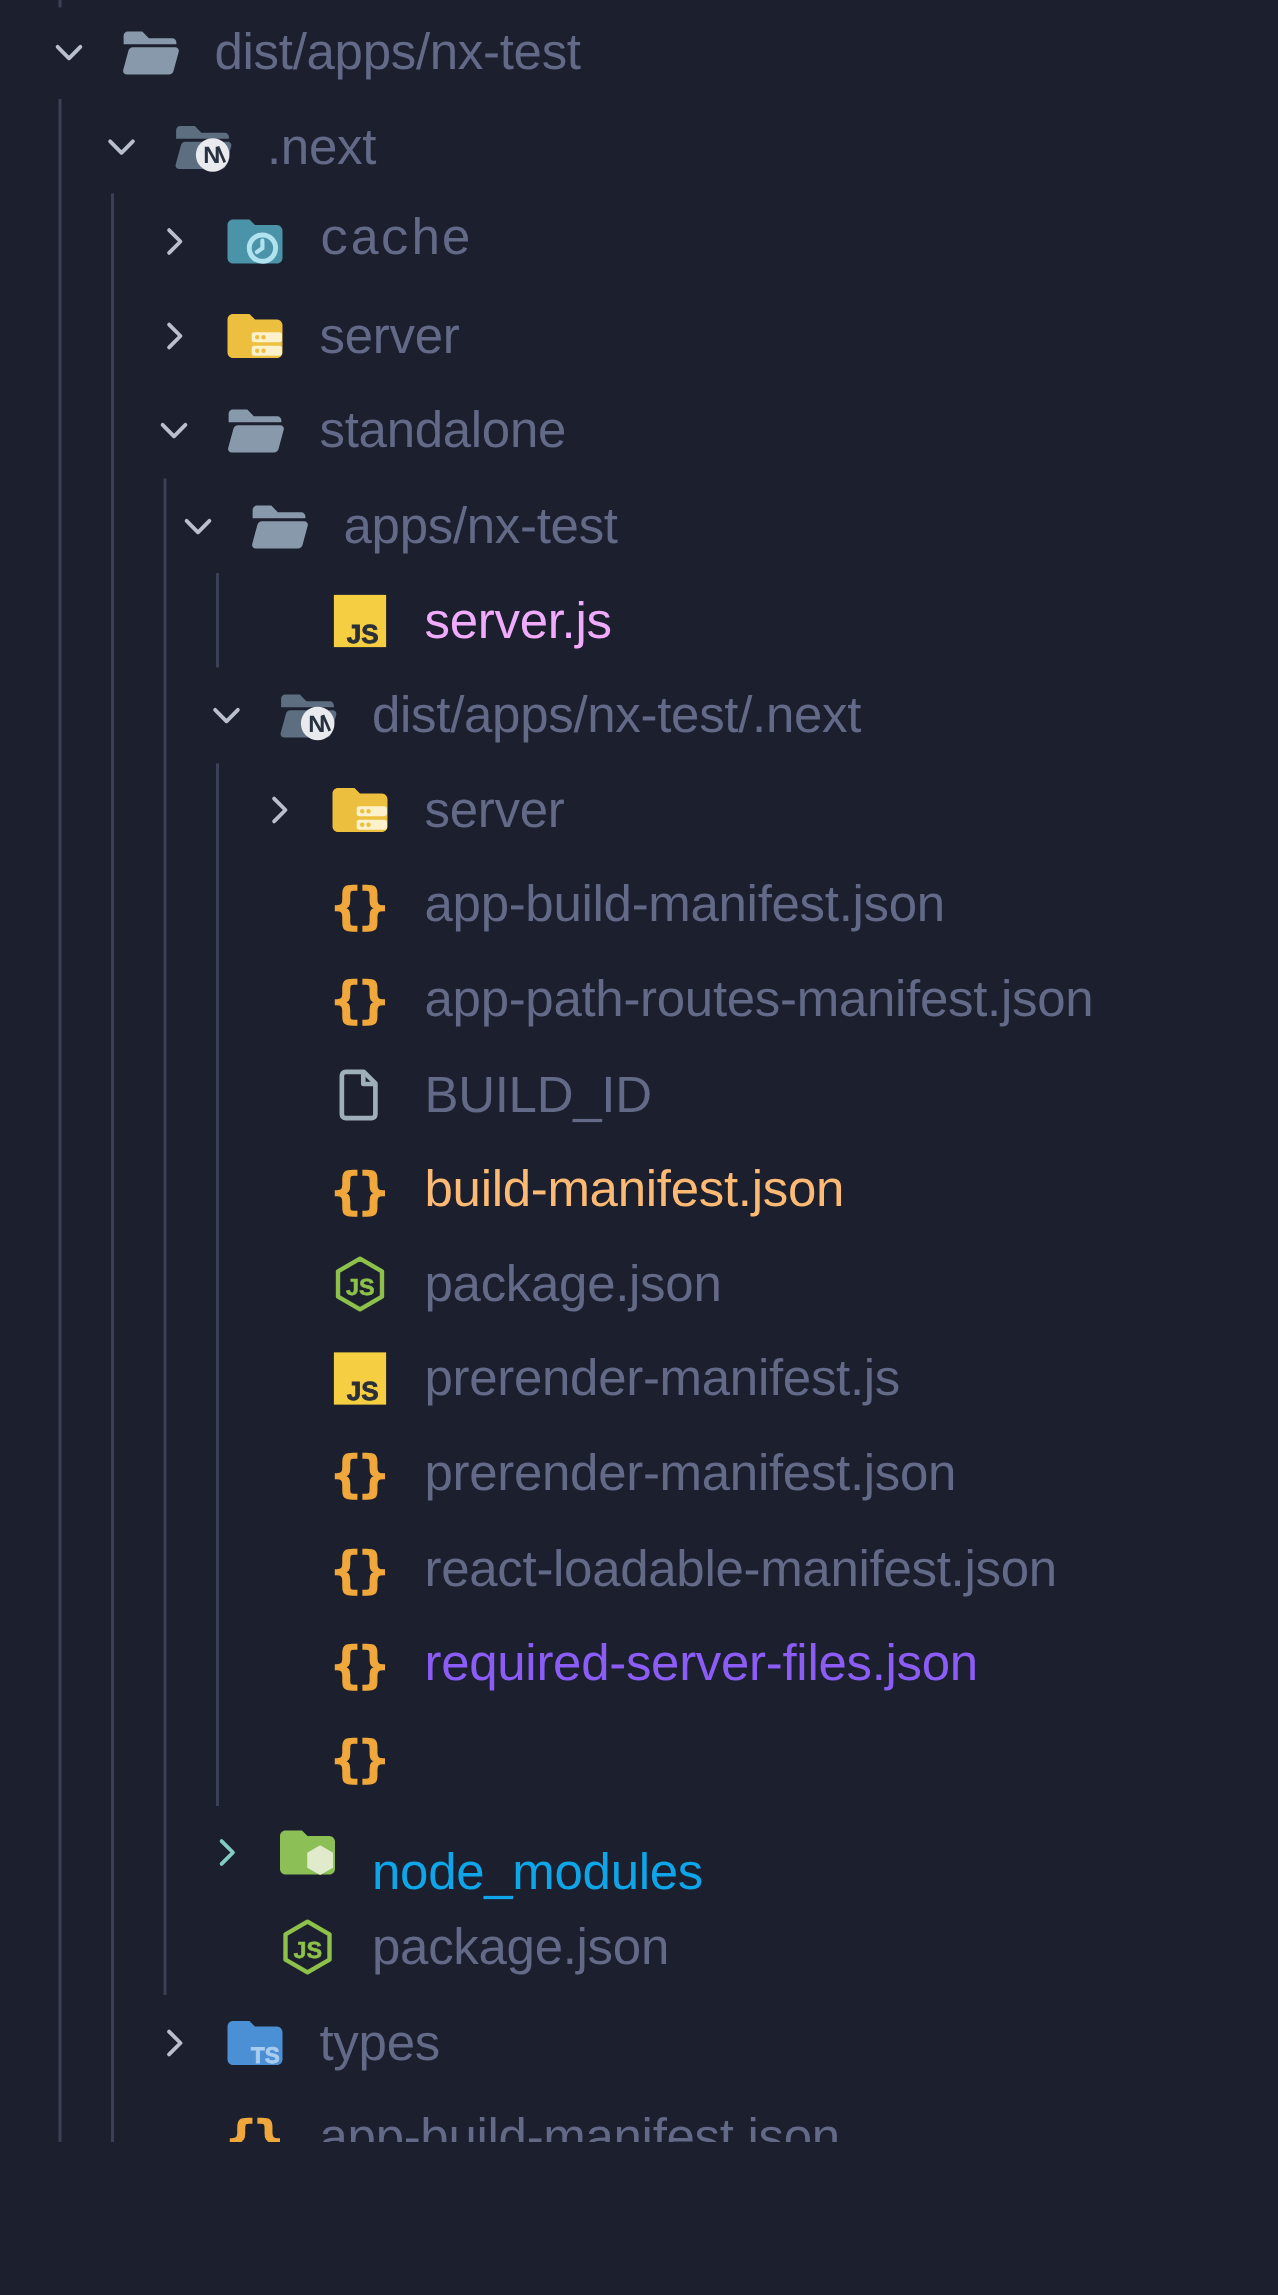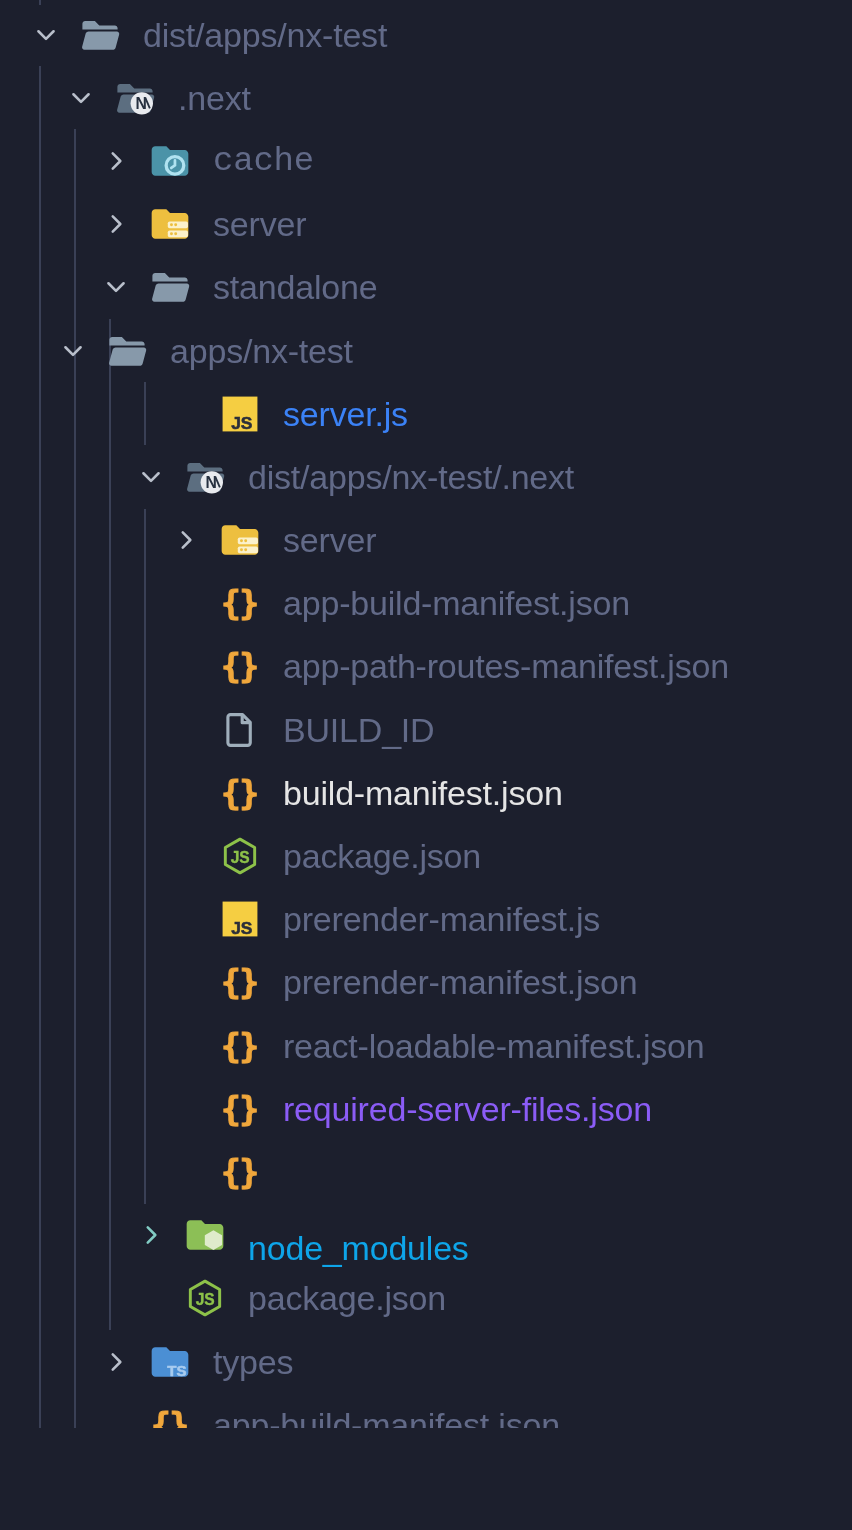--- a/index.html
+++ b/index.html
@@ -102,21 +102,21 @@
         </svg>
       </span>
       <span class="icon">
         <svg viewBox="0 0 24 24">
           <path d="M3.9 4.4h5.3l2.4 2.4h8.5c.8 0 1.5.7 1.5 1.5v.7H2.4V5.9c0-.8.7-1.5 1.5-1.5z" fill="#8799AA"></path>
   <path d="M6.4 10.1h14.8c.85 0 1.47.8 1.25 1.62l-1.9 7.05c-.2.74-.87 1.25-1.63 1.25H3.5c-.85 0-1.47-.8-1.25-1.62l1.9-7.05c.2-.74.87-1.25 1.62-1.25z" fill="#8799AA"></path>
         </svg>
       </span>
       <span class="label" style="color: rgb(98, 106, 136);">standalone</span>
     </div>
-    <div class="row" style="padding-left: 59px; text-align: right;">
+    <div class="row" style="padding-left: 118px; text-align: right;">
       <span class="chev">
         <svg viewBox="0 0 24 24">
           <path d="M5.5 8.8 12 15.3 18.5 8.8" fill="none" stroke="#B9BFCB" stroke-width="2.2" stroke-linecap="round" stroke-linejoin="round"></path>
         </svg>
       </span>
       <span class="icon">
         <svg viewBox="0 0 24 24">
           <path d="M3.9 4.4h5.3l2.4 2.4h8.5c.8 0 1.5.7 1.5 1.5v.7H2.4V5.9c0-.8.7-1.5 1.5-1.5z" fill="#8799AA"></path>
   <path d="M6.4 10.1h14.8c.85 0 1.47.8 1.25 1.62l-1.9 7.05c-.2.74-.87 1.25-1.63 1.25H3.5c-.85 0-1.47-.8-1.25-1.62l1.9-7.05c.2-.74.87-1.25 1.62-1.25z" fill="#8799AA"></path>
         </svg>
@@ -124,21 +124,21 @@
       <span class="label" style="color: rgb(98, 106, 136);">apps/nx-test</span>
     </div>
     <div class="row" style="padding-left: 172px;">
       <span class="chev"></span>
       <span class="icon">
         <svg viewBox="0 0 24 24">
           <rect x="2.5" y="2.5" width="19" height="19" fill="#F5CE42"></rect>
        <text x="13" y="20" text-anchor="middle" font-size="9.5" font-weight="800" font-family="Liberation Sans" ,sans-serif="" fill="#2B2F3A" stroke="#2B2F3A" stroke-width="0.3">JS</text>
         </svg>
       </span>
-      <span class="label" style="color: #3b82f6;">server.js</span>
+      <span class="label" style="color: #f0abfc;">server.js</span>
     </div>
     <div class="row" style="padding-left: 137px;">
       <span class="chev">
         <svg viewBox="0 0 24 24">
           <path d="M5.5 8.8 12 15.3 18.5 8.8" fill="none" stroke="#B9BFCB" stroke-width="2.2" stroke-linecap="round" stroke-linejoin="round"></path>
         </svg>
       </span>
       <span class="icon">
         <svg viewBox="0 0 24 24">
           <path d="M3.9 4.4h5.3l2.4 2.4h8.5c.8 0 1.5.7 1.5 1.5v.7H2.4V5.9c0-.8.7-1.5 1.5-1.5z" fill="#5C6E80"></path>
@@ -200,21 +200,21 @@
       <span class="label" style="color: rgb(98, 106, 136);">BUILD_ID</span>
     </div>
     <div class="row" style="padding-left: 172px;">
       <span class="chev"></span>
       <span class="icon">
         <svg viewBox="0 0 24 24">
           <text x="7" y="18.6" text-anchor="middle" font-size="18" font-weight="700" font-family="DejaVu Sans Mono" ,monospace="" fill="#F0A73C" stroke="#F0A73C" stroke-width="0.5">{</text>
        <text x="17" y="18.6" text-anchor="middle" font-size="18" font-weight="700" font-family="DejaVu Sans Mono" ,monospace="" fill="#F0A73C" stroke="#F0A73C" stroke-width="0.5">}</text>
         </svg>
       </span>
-      <span class="label" style="color: #e5e5e5;">build-manifest.json</span>
+      <span class="label" style="color: #fdba74;">build-manifest.json</span>
     </div>
     <div class="row" style="padding-left: 172px;">
       <span class="chev"></span>
       <span class="icon">
         <svg viewBox="0 0 24 24">
           <path d="M12 2.8 20 7.4v9.2L12 21.2 4 16.6V7.4z" fill="none" stroke="#8DC149" stroke-width="1.6" stroke-linejoin="round"></path>
        <text x="12.1" y="16" text-anchor="middle" font-size="8.5" font-weight="800" font-family="Liberation Sans" ,sans-serif="" fill="#8DC149" stroke="#8DC149" stroke-width="0.2">JS</text>
         </svg>
       </span>
       <span class="label" style="color: rgb(98, 106, 136);">package.json</span>

